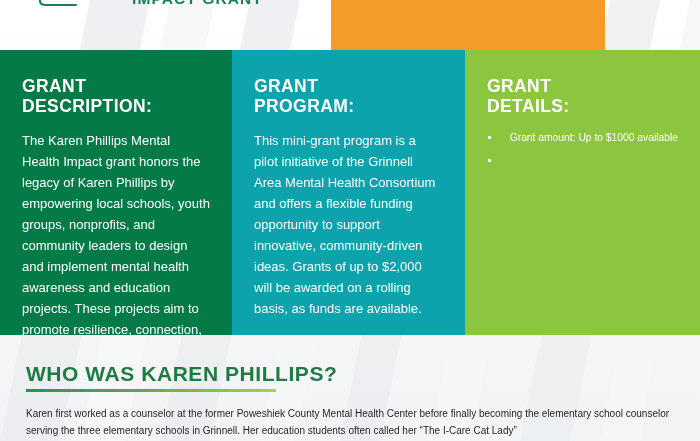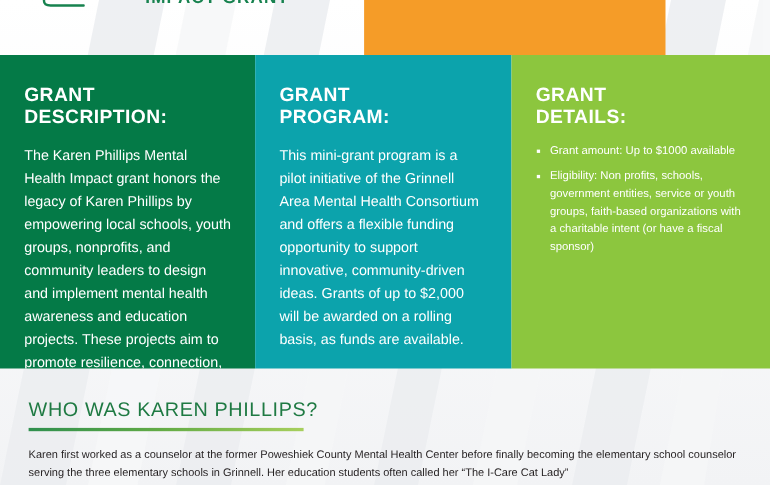--- a/index.html
+++ b/index.html
@@ -112,20 +112,21 @@
     padding: 0;
     list-style: none;
   }
   .bullets li {
     position: relative;
     color: #ffffff;
     font-size: 10.3px;
     line-height: 1.55;
     padding-left: 13px;
     margin-bottom: 7px;
+    text-align: right;
   }
   .bullets li .dot {
     position: absolute;
     left: 1px;
     top: 6px;
     width: 3px;
     height: 3px;
     background: #ffffff;
     border-radius: 0;
   }
@@ -137,22 +138,22 @@
     top: 335px;
     width: 700px;
     height: 106px;
     z-index: 2;
   }
   .bottom-heading {
     position: absolute;
     left: 26px;
     top: 28px;
     color: #1f7a43;
-    font-size: 18px;
-    font-weight: 400;
+    font-size: 21px;
+    font-weight: 700;
     letter-spacing: .55px;
     line-height: 1;
     margin: 0;
   }
   .bottom-rule {
     position: absolute;
     left: 26px;
     top: 54px;
     width: 250px;
     height: 2.5px;
@@ -233,21 +234,20 @@
     <section class="col col-lime">
       <h2 class="col-title">GRANT
 DETAILS:</h2>
       <ul class="bullets">
         <li>
           <span class="dot"></span>
           <span>Grant amount: Up to $1000 available</span>
         </li>
         <li>
           <span class="dot"></span>
-          <span>Eligibility:  Non profits, schools, government entities, service or youth groups, faith-based organizations with a charitable intent (or have a fiscal sponsor)</span>
         </li>
       </ul>
     </section>
 
   </div>
 
   <div class="bottom">
     <h2 class="bottom-heading">WHO WAS KAREN PHILLIPS?</h2>
     <div class="bottom-rule"></div>
     <p class="bottom-body">Karen first worked as a counselor at the former Poweshiek County Mental Health Center before finally becoming the elementary school counselor serving the three elementary schools in Grinnell. Her education students often called her “The I-Care Cat Lady”</p>

